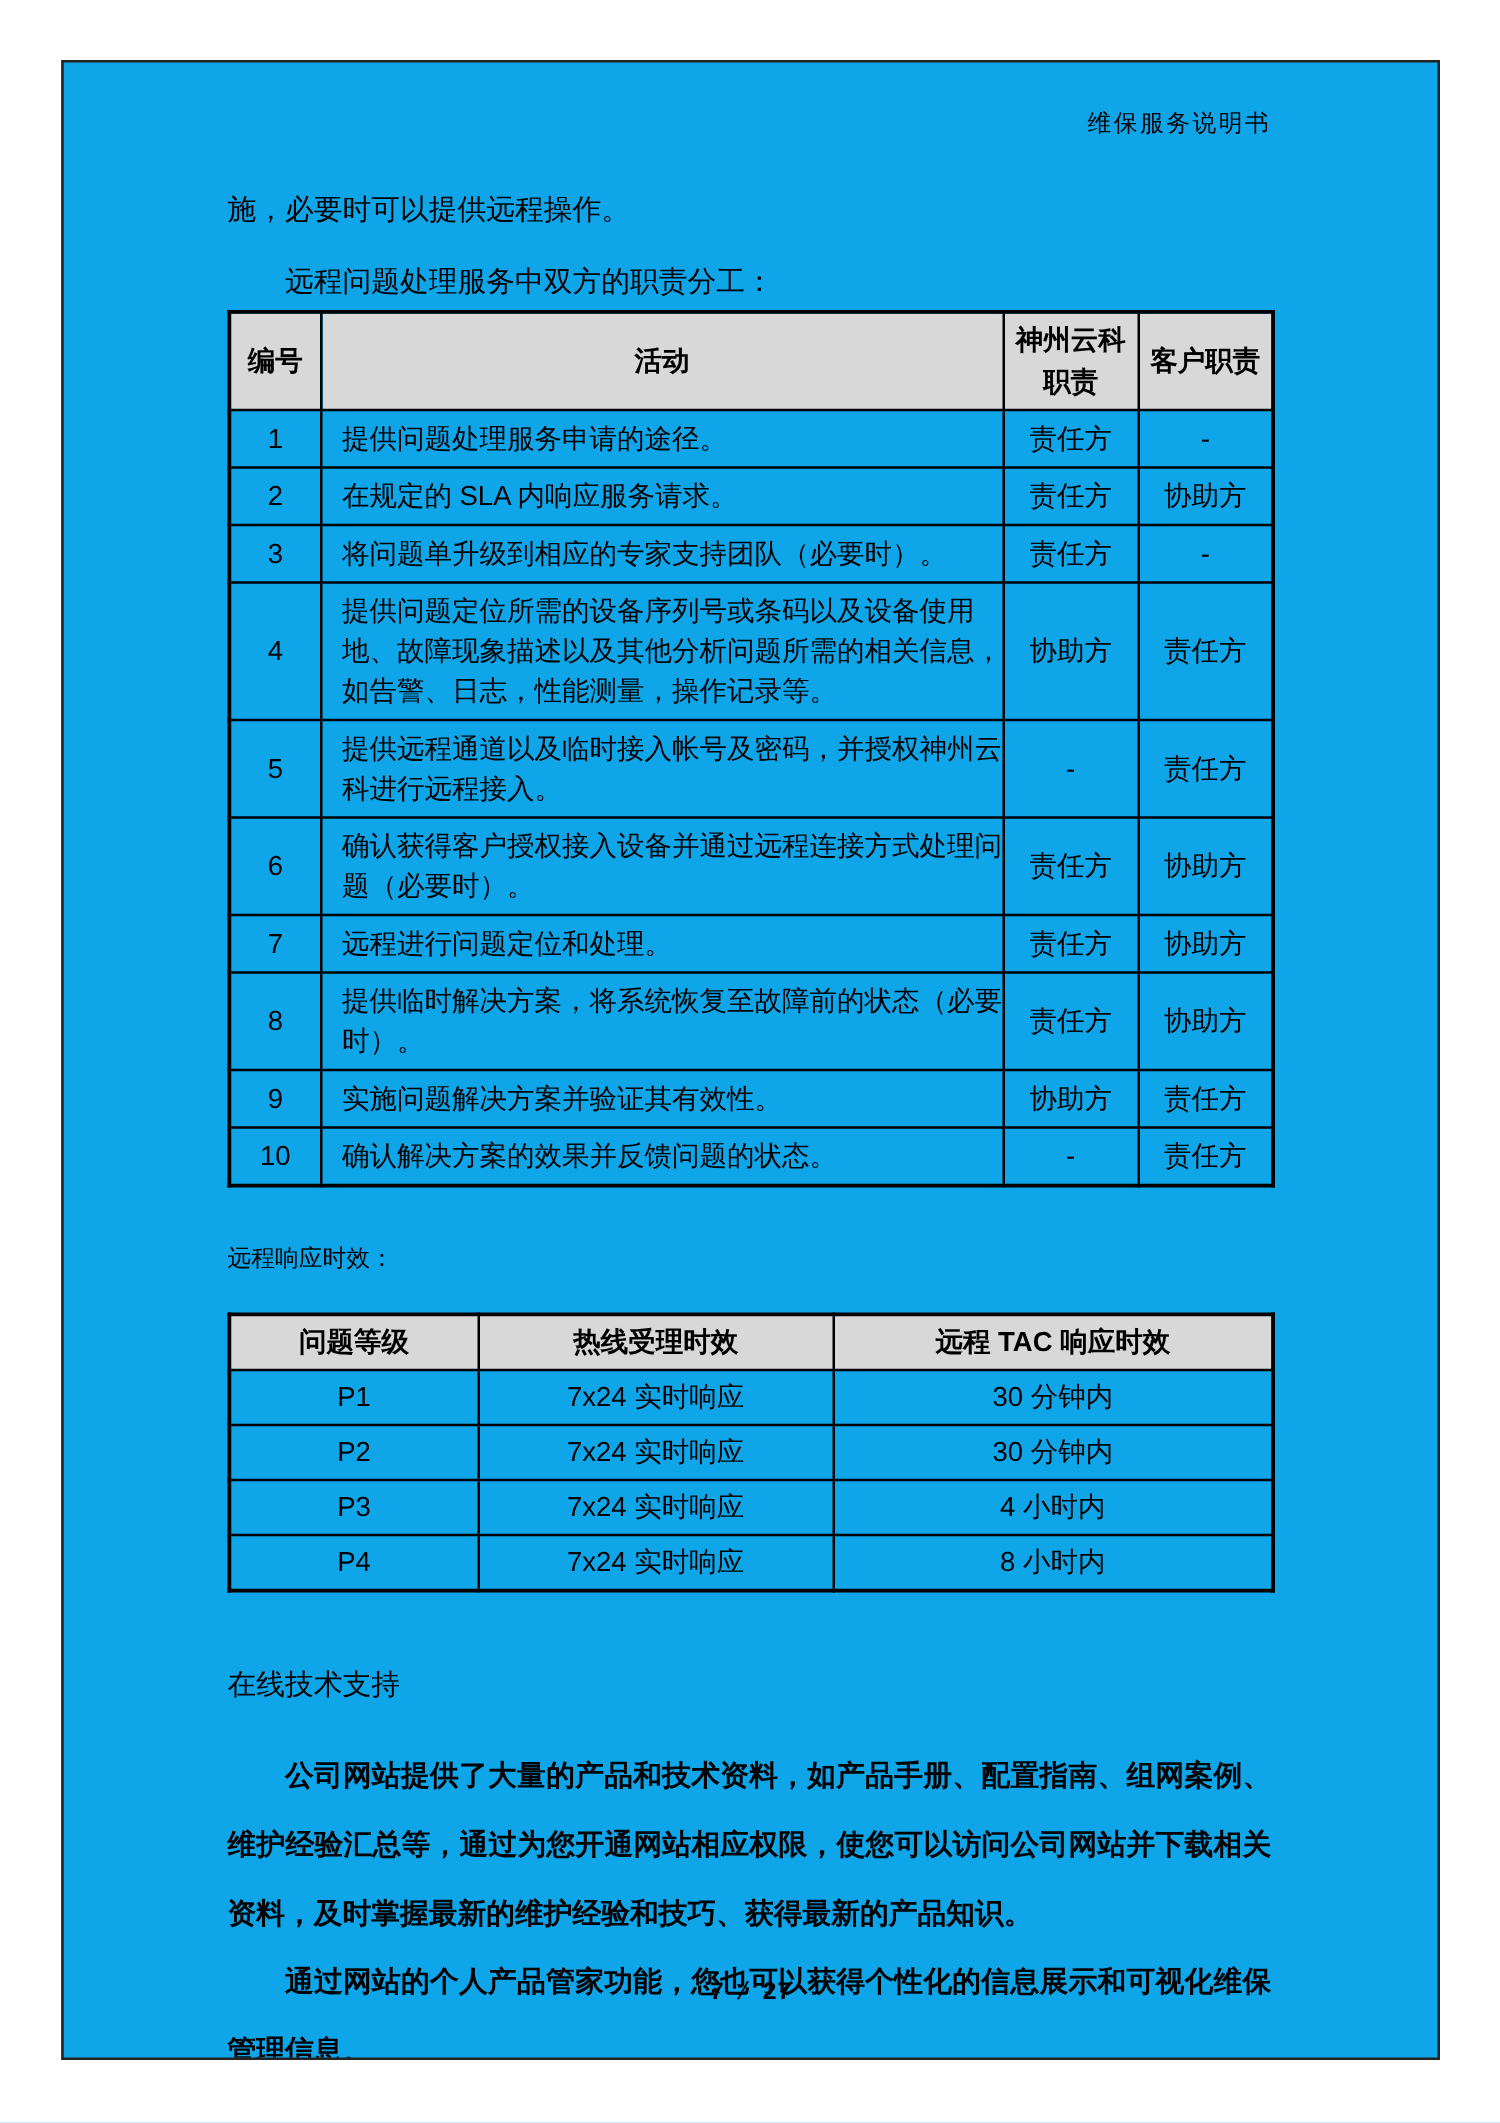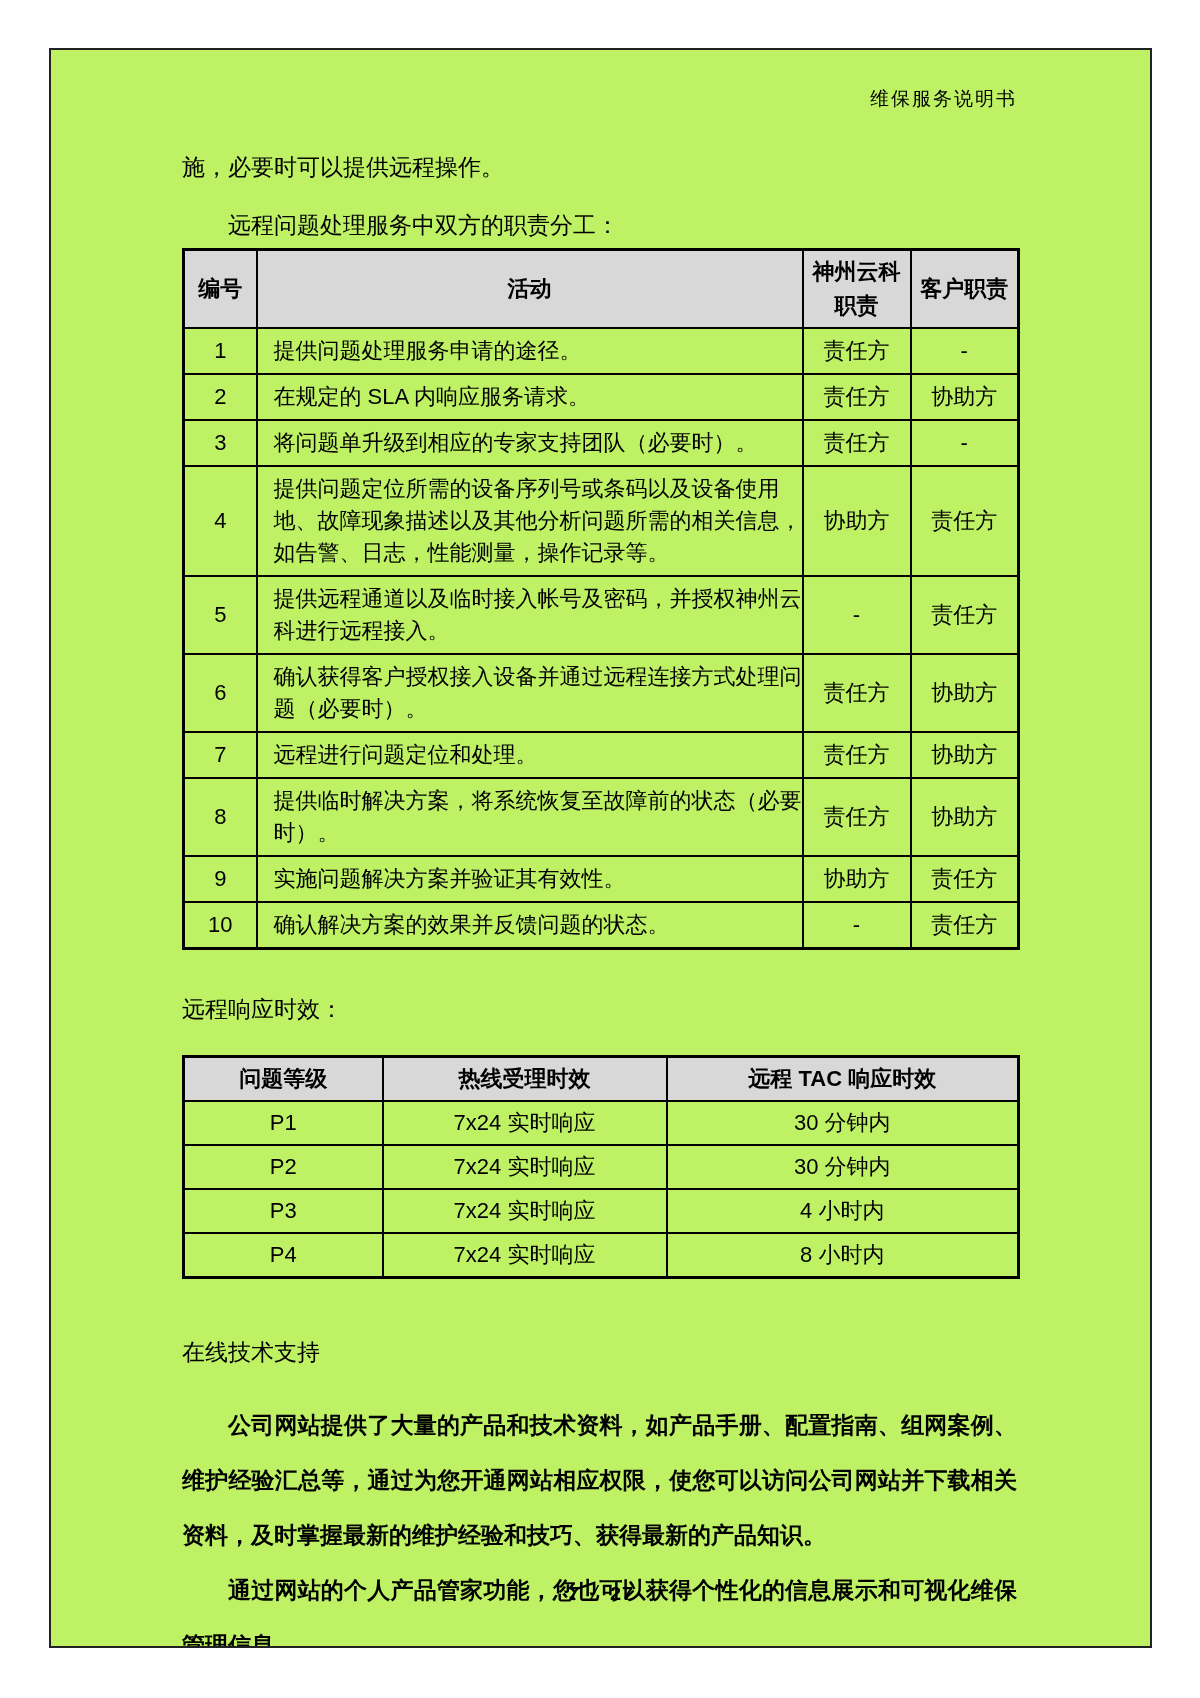--- a/index.html
+++ b/index.html
@@ -7,21 +7,21 @@
   body {
     width: 1200px; height: 1698px; position: relative;
     font-family: "Liberation Sans", sans-serif; color: #000;
   }
   .sheet {
     position: absolute; left: 49px; top: 48px;
     width: 1103px; height: 1600px;
     border: 2px solid #222;
     padding: 36px 133px 0 131px;
     overflow: hidden;
-    background: #bef264;
+    background: #0ea5e9;
   }
   .doc-header {
     text-align: right;
     font-family: "Liberation Serif", serif;
     font-size: 19px; letter-spacing: 2px;
   }
   .intro { margin-top: 40px; font-size: 23px; }
   .caption { margin-top: 27px; font-size: 23px; text-indent: 2em; }
 
   table {
@@ -35,21 +35,21 @@
     padding: 6px 10px;
     text-align: center; vertical-align: middle;
     overflow: hidden;
   }
   th {
     background: #d8d8d8; font-weight: bold;
     line-height: 34px; padding: 4px 6px;
   }
   .t1 td.col-activity { text-align: left; padding-left: 16px; padding-right: 0; }
 
-  .heading2 { margin-top: 44px; font-size: 23px; }
+  .heading2 { margin-top: 44px; font-size: 19px; }
   .t2 { margin-top: 30px; padding-left: 17px; }
   .t2 th { padding: 6px 6px; line-height: 30px; }
   .t2 td { padding: 7px 6px; line-height: 28px; }
 
   .section-heading { margin-top: 58px; font-size: 23px; }
   .para {
     margin-top: 30px; font-size: 23px; line-height: 55px;
     text-indent: 2em; text-align: justify; font-weight: bold;
   }
   .para.second { margin-top: 0; }

